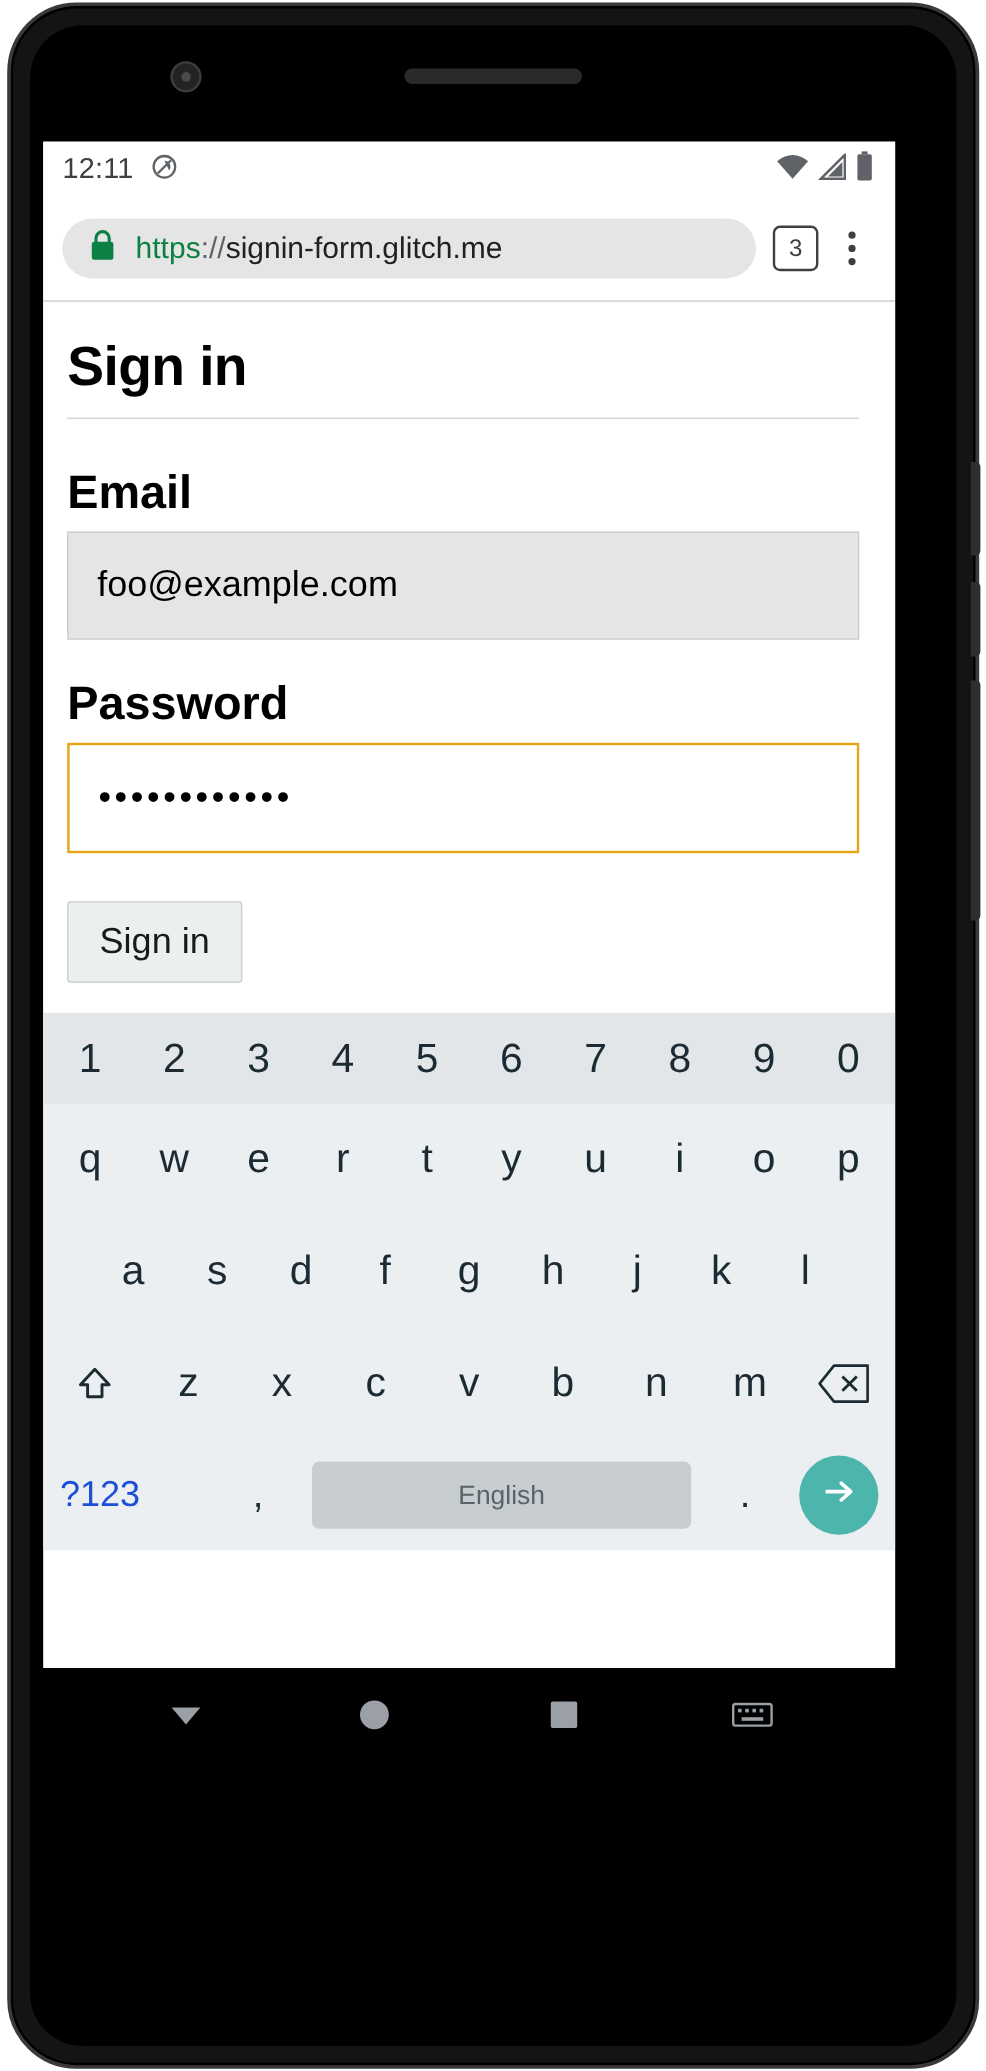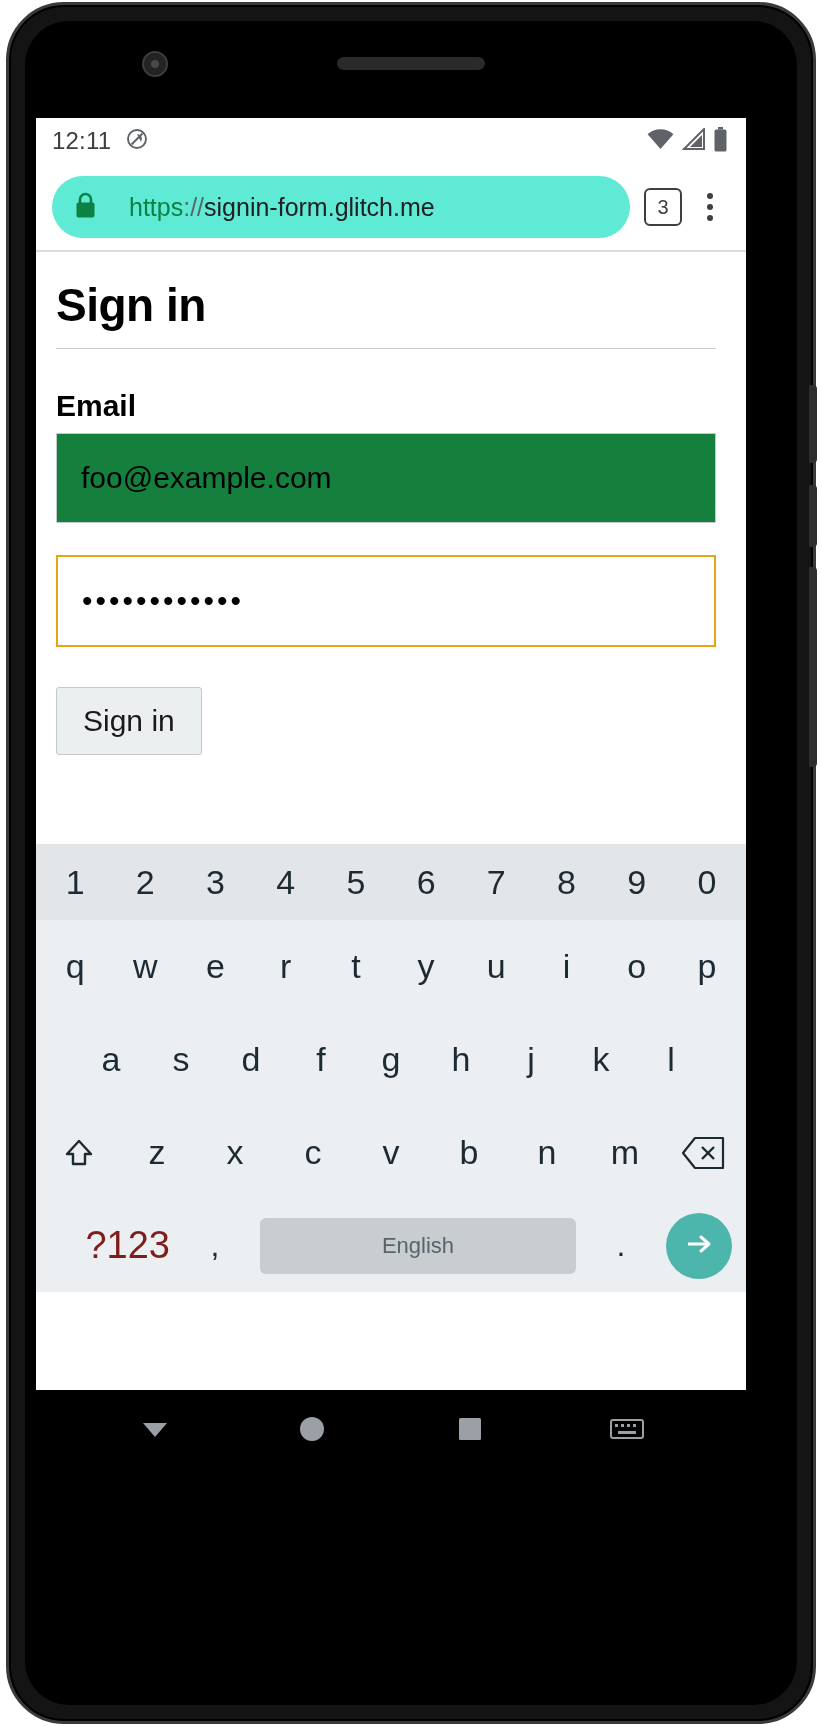--- a/index.html
+++ b/index.html
@@ -93,27 +93,27 @@
   
   #browser-toolbar {
     height: 86px;
     background: #ffffff;
     display: flex;
     align-items: center;
     padding: 0 14px 0 16px;
   }
   #url-pill {
     flex: 1;
-    height: 62px;
-    background: #5eead4;
+    height: 50px;
+    background: #e5e5e5;
     border-radius: 31px;
     display: flex;
     align-items: center;
     padding: 0 22px;
-    gap: 32px;
+    gap: 16px;
     min-width: 0;
   }
   #url-text {
     font-size: 25px;
     color: #202124;
     white-space: nowrap;
     overflow: hidden;
     text-overflow: ellipsis;
   }
   #url-scheme { color: #0d8043; }
@@ -150,30 +150,30 @@
   #page-title {
     font-size: 46px;
     font-weight: bold;
     color: #000000;
     letter-spacing: -0.5px;
     padding-bottom: 16px;
   }
   #title-rule { height: 1px; background: #c9ccd0; margin-bottom: 40px; }
 
   .field-label {
-    font-size: 30px;
+    font-size: 39px;
     font-weight: bold;
     color: #000000;
     margin-bottom: 10px;
   }
   .field-input {
     width: 100%;
     height: 90px;
     border: 1px solid #c6c9cc;
-    background: #15803d;
+    background: #e5e5e5;
     font-size: 30px;
     color: #000000;
     padding: 0 24px;
     font-family: "Liberation Sans", sans-serif;
     outline: none;
     border-radius: 0;
   }
   #email-group { margin-bottom: 32px; }
   #password-group { margin-bottom: 40px; }
   #password-dots {
@@ -221,23 +221,23 @@
     display: flex;
     align-items: center;
     justify-content: center;
     height: 100%;
   }
   #kb-row-asdf { padding: 0 40px; }
   .kb-key-icon { display: flex; align-items: center; justify-content: center; }
   #kb-row-bottom { padding: 0 14px; gap: 10px; }
   #kb-key-symbols {
     flex: 0 0 120px;
-    font-size: 38px;
-    color: #7f1d1d;
-    text-align: right;
+    font-size: 30px;
+    color: #1d4ed8;
+    text-align: left;
   }
   #kb-key-comma, #kb-key-period {
     flex: 0 0 70px;
     font-size: 32px;
     color: #1c2b33;
     text-align: center;
   }
   #kb-key-space {
     flex: 1;
     height: 56px;
@@ -342,20 +342,21 @@
   <div id="page-content">
     <div id="page-title">Sign in</div>
     <div id="title-rule"></div>
 
     <div id="email-group">
       <div class="field-label">Email</div>
       <input class="field-input" id="email-input" type="text" value="foo@example.com" style="">
     </div>
 
     <div id="password-group">
+      <div class="field-label">Password</div>
       <div id="password-dots">••••••••••••</div>
     </div>
 
     <button id="signin-button">Sign in</button>
   </div>
 
   <div id="keyboard">
 
     <div class="kb-row" id="kb-row-numbers">
       <div class="kb-key">1</div>

